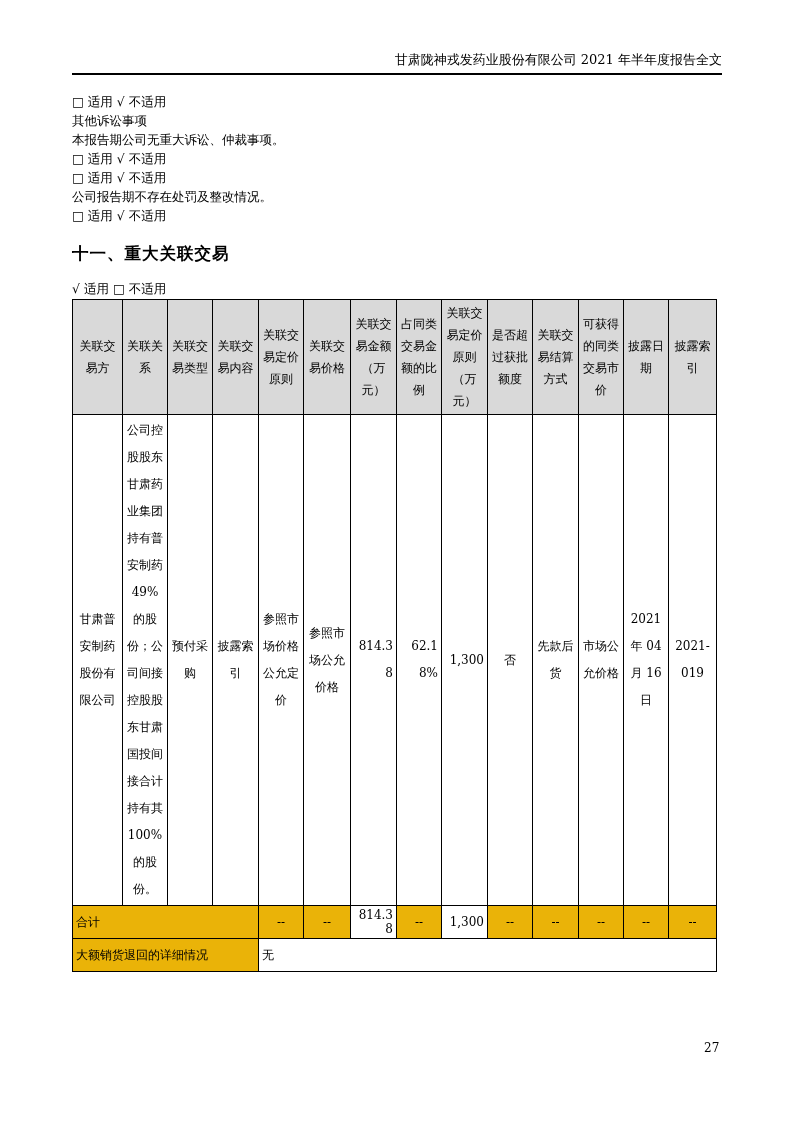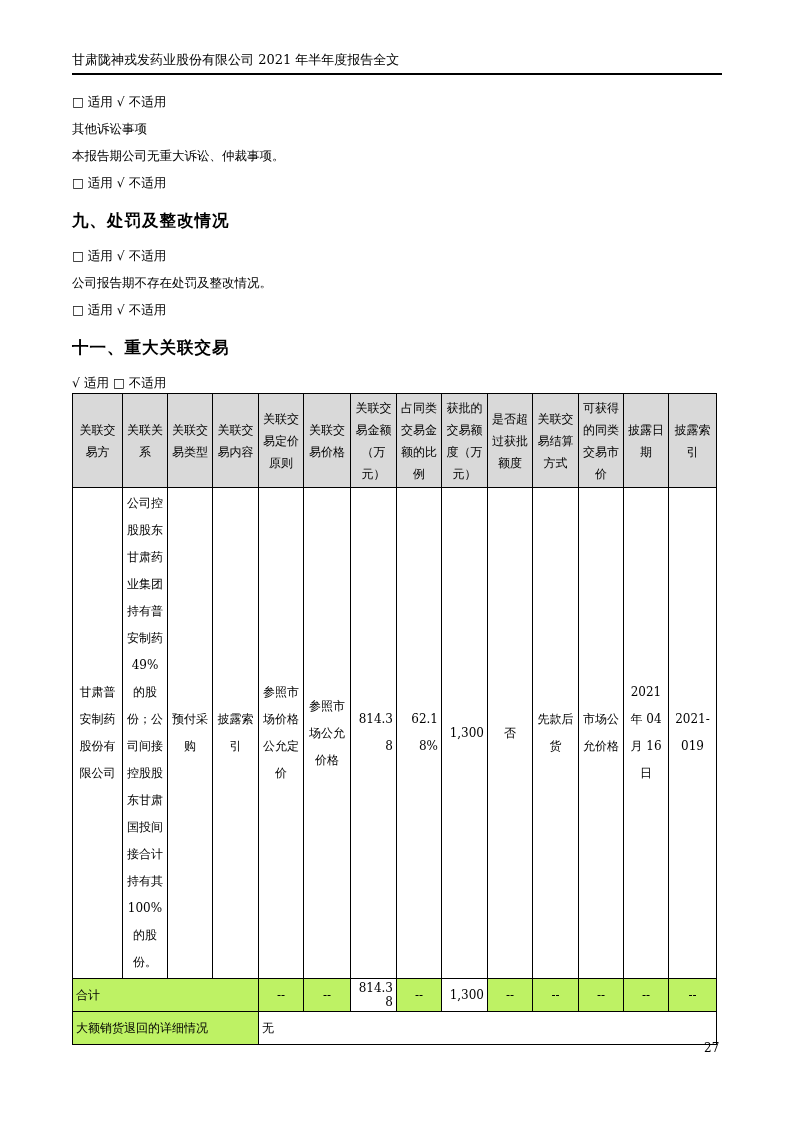--- a/index.html
+++ b/index.html
@@ -8,30 +8,30 @@
     position: relative;
     width: 793px;
     height: 1122px;
     margin: 0 auto;
     background: #ffffff;
     font-family: "DejaVu Serif", "Liberation Serif", serif;
     color: #000;
     padding: 52px 71px 0 72px;
   }
   .page-header {
-    text-align: left;
+    text-align: right;
     font-size: 13px;
     line-height: 16px;
     padding-bottom: 5px;
     border-bottom: 2px solid #000;
   }
   .body-line {
     font-size: 12.5px;
     line-height: 15px;
-    margin: 12px 0;
+    margin: 4px 0;
   }
   .first-line { margin-top: 19px; }
   h2.sec-title {
     font-size: 16.5px;
     line-height: 20px;
     font-weight: bold;
     margin: 21px 0 17px 0;
     letter-spacing: 1px;
   }
   h3.sub-title {
@@ -58,21 +58,21 @@
     background: #d9d9d9;
     text-align: center;
     line-height: 22px;
   }
   table.rpt tr.hdr { height: 94px; }
   table.rpt tr.data-row { height: 357px; }
   table.rpt tr.data-row td { line-height: 27px; text-align: center; }
   table.rpt tr.data-row td.t-right { text-align: right; }
   table.rpt tr.total-row { height: 32px; }
   table.rpt tr.bottom-row { height: 33px; }
-  .shaded { background: #bef264; }
+  .shaded { background: #eab308; }
   .t-center { text-align: center; }
   .t-right { text-align: right; margin-top: 24px; }
   .t-left { text-align: left; }
   .page-number {
     position: absolute;
     top: 1041px;
     left: 704px;
     font-size: 12px;
   }
 </style>
@@ -83,21 +83,20 @@
 
   <div class="page-header">
     <span>甘肃陇神戎发药业股份有限公司 2021 年半年度报告全文</span>
   </div>
 
   <p class="body-line first-line">□ 适用 √ 不适用</p>
   <p class="body-line">其他诉讼事项</p>
   <p class="body-line">本报告期公司无重大诉讼、仲裁事项。</p>
   <p class="body-line">□ 适用 √ 不适用</p>
 
-  <h2 class="sec-title">九、处罚及整改情况</h2>
   <p class="body-line">□ 适用 √ 不适用</p>
   <p class="body-line">公司报告期不存在处罚及整改情况。</p>
 
   <p class="body-line">□ 适用 √ 不适用</p>
 
   <h2 class="sec-title">十一、重大关联交易</h2>
   <p class="body-line pre-table-line">√ 适用 □ 不适用</p>
 
   <table class="rpt">
     <colgroup>
@@ -119,21 +118,21 @@
     <tbody>
         <tr class="hdr">
       <td>关联交易方</td>
       <td>关联关系</td>
       <td>关联交易类型</td>
       <td>关联交易内容</td>
       <td>关联交易定价原则</td>
       <td>关联交易价格</td>
       <td>关联交易金额（万元）</td>
       <td>占同类交易金额的比例</td>
-      <td>获批的交易额度（万元）</td>
+      <td>关联交易定价原则（万元）</td>
       <td>是否超过获批额度</td>
       <td>关联交易结算方式</td>
       <td>可获得的同类交易市价</td>
       <td>披露日期</td>
       <td>披露索引</td>
     </tr>
     <tr class="data-row">
       <td>甘肃普安制药股份有限公司</td>
       <td>公司控股股东甘肃药业集团持有普安制药49%的股份；公司间接控股股东甘肃国投间接合计持有其100%的股份。</td>
       <td>预付采购</td>

